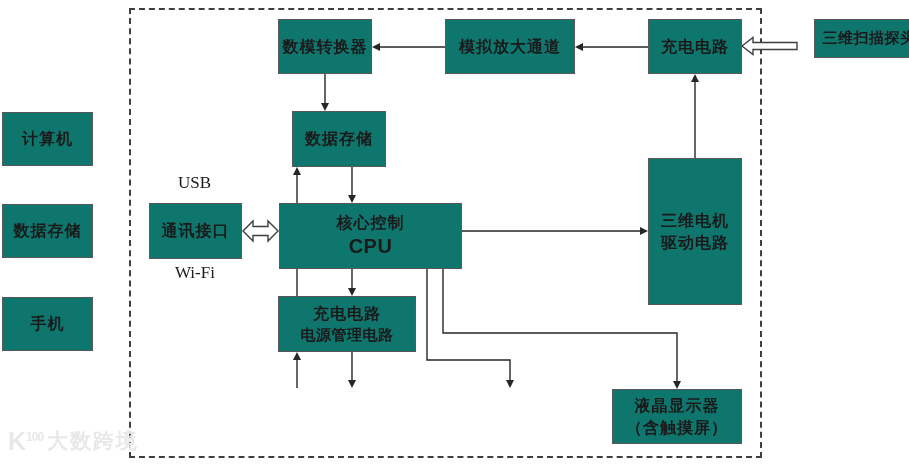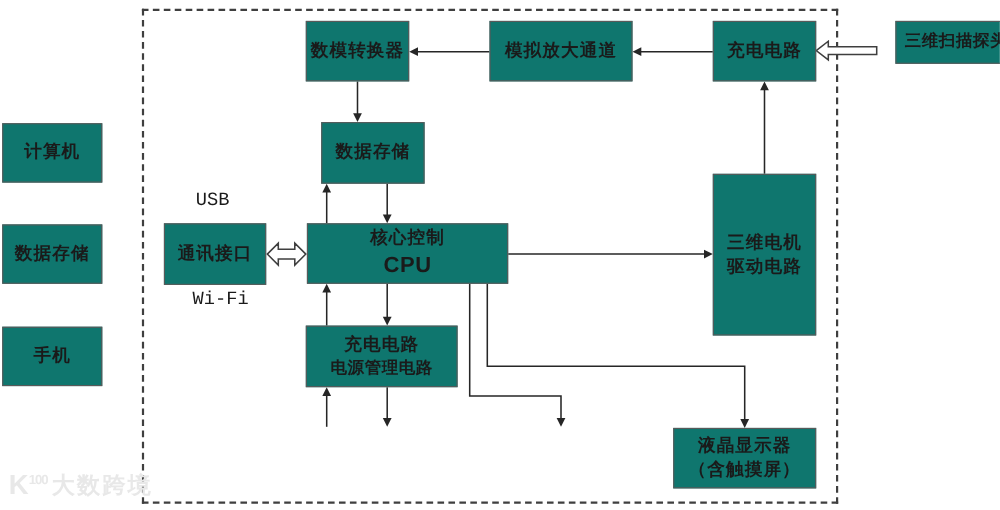--- a/index.html
+++ b/index.html
@@ -15,21 +15,21 @@
   .box{
     position:absolute;z-index:3;background:#0f766e;border:1.5px solid #595959;
     box-sizing:border-box;display:flex;flex-direction:column;align-items:center;
     justify-content:center;text-align:center;line-height:1.35;font-weight:bold;
   }
   .cn{font-size:16px;letter-spacing:1px;white-space:nowrap;}
   .cn-sm{font-size:15px;letter-spacing:0.5px;white-space:nowrap;}
   .en{font-family:"Liberation Sans","DejaVu Sans",sans-serif;}
   .cpu-line{font-size:20px;letter-spacing:0.5px;}
   .conn-label{
-    position:absolute;z-index:3;font-family:Liberation Mono, monospace;
+    position:absolute;z-index:3;font-family:Liberation Serif, serif;
     font-size:17px;color:#1a1a1a;white-space:nowrap;
   }
   .watermark{
     position:absolute;left:8px;top:427px;z-index:1;color:#e8e8e8;
     font-family:Liberation Sans, sans-serif;font-weight:bold;
     display:flex;align-items:center;gap:4px;user-select:none;
   }
   .wm-logo{font-size:25px;line-height:1;}
   .wm-logo sup{font-size:12px;letter-spacing:-1px;}
   .wm-text{font-size:21px;letter-spacing:2px;}
@@ -144,21 +144,21 @@
   <div class="box" style="left:292px;top:111px;width:94px;height:56px">
     <span class="cn">数据存储</span>
   </div>
 
   <div class="conn-label" style="left:178px;top:173px;">USB</div>
   <div class="box" style="left:149px;top:203px;width:93px;height:56px">
     <span class="cn">通讯接口</span>
   </div>
   <div class="conn-label" style="left:175px;top:263px;">Wi-Fi</div>
 
-  <div class="box" style="left:279px;top:203px;width:183px;height:55px">
+  <div class="box" style="left:279px;top:203px;width:183px;height:66px">
     <span class="cn">核心控制</span>
     <span class="en cpu-line">CPU</span>
   </div>
 
   <div class="box" style="left:648px;top:158px;width:94px;height:147px">
     <span class="cn">三维电机</span>
     <span class="cn">驱动电路</span>
   </div>
 
   <div class="box" style="left:278px;top:296px;width:138px;height:56px">

